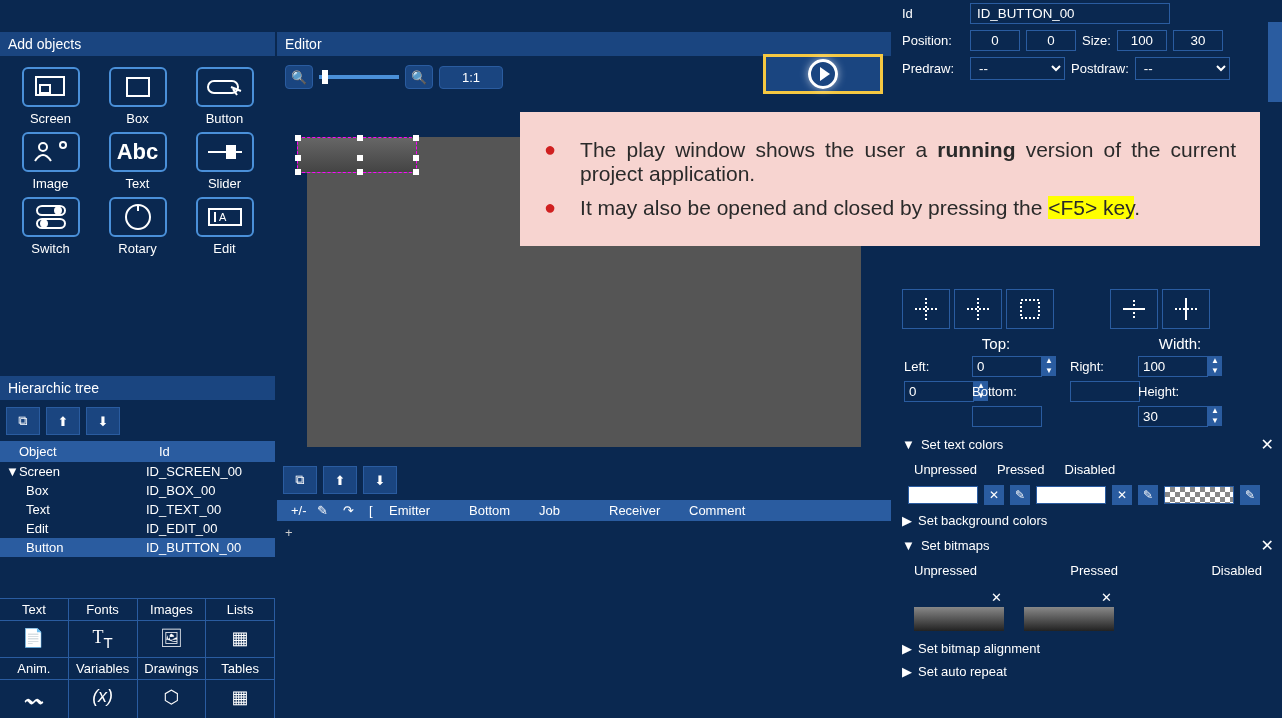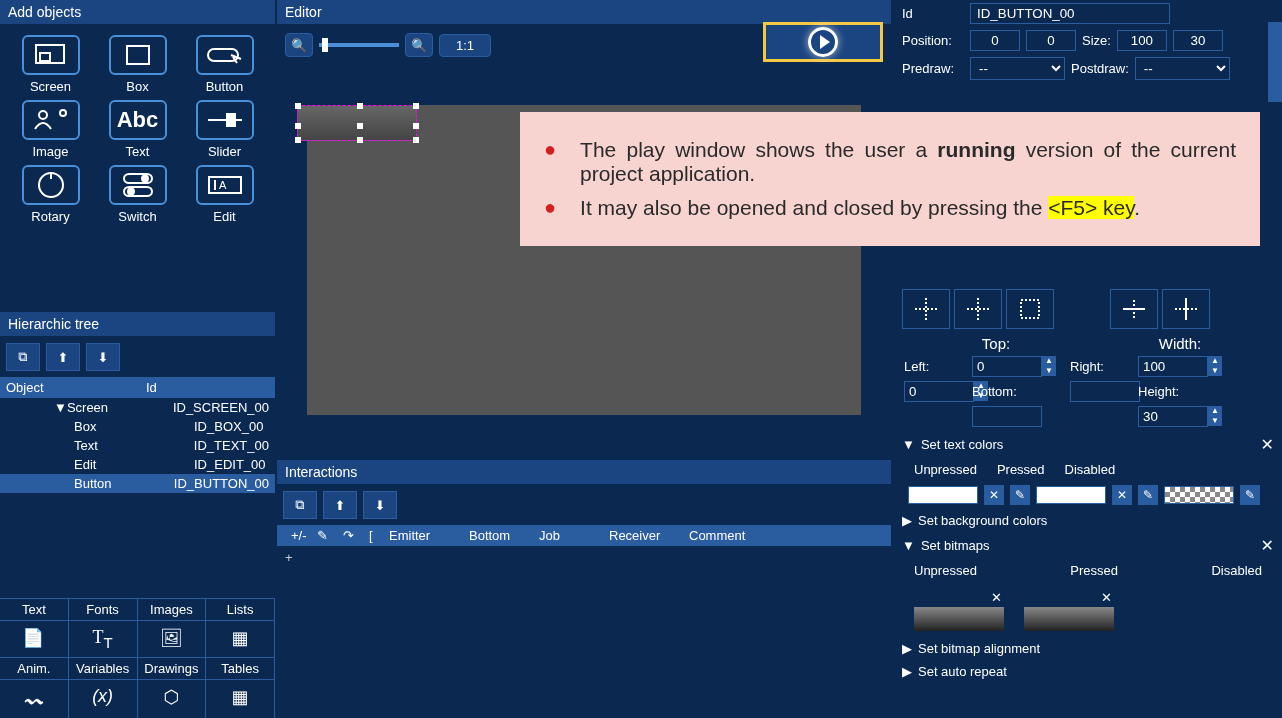--- a/index.html
+++ b/index.html
@@ -1,45 +1,45 @@
 <!DOCTYPE html>
 <html><head>
 <meta charset="utf-8">
 <style>
 * { box-sizing: border-box; margin: 0; padding: 0; font-family: Arial, sans-serif; }
 body { background: #0a2850; color: #fff; font-size: 13px; width: 1282px; height: 718px; overflow: hidden; position: relative; }
-.panel-header { background: #1a4580; padding: 4px 8px; font-size: 14px; border-bottom: 1px solid #0a2850; }
+.panel-header { background: #1a4580; padding: 4px 8px; font-size: 14px; border-bottom: 1px solid #0a2850; margin-top: 32px; }
 .left-col { position: absolute; left: 0; top: 0; width: 275px; height: 718px; }
 .add-objects { height: 312px; }
 .obj-grid { display: grid; grid-template-columns: repeat(3, 1fr); gap: 6px; padding: 10px; }
 .obj-item { text-align: center; }
 .obj-icon { background: #0a2850; border: 2px solid #4a90d9; border-radius: 6px; width: 58px; height: 40px; margin: 0 auto 4px; display: flex; align-items: center; justify-content: center; color: #fff; font-size: 16px; }
 .obj-label { font-size: 13px; }
 .hier-tree { }
 .toolbar-row { display: flex; gap: 6px; padding: 6px; }
 .tb-btn { background: #1a4580; border: 1px solid #2a5ca0; width: 34px; height: 28px; display: flex; align-items: center; justify-content: center; color: #fff; cursor: pointer; }
 .tree-table { width: 100%; }
-.tree-header { display: flex; background: #2a5ca0; padding: 3px 6px; }
+.tree-header { display: flex; background: #2a5ca0; padding: 3px 19px; }
 .tree-header > div:first-child { width: 140px; }
 .tree-row { display: flex; padding: 2px 6px; }
 .tree-row.sel { background: #2a5ca0; }
-.tree-row > div:first-child { width: 140px; margin-left: 48px; }
+.tree-row > div:first-child { width: 140px; }
 .tree-row .ind1 { padding-left: 20px; }
 .bottom-tabs { position: absolute; bottom: 0; left: 0; width: 275px; }
 .tab-row { display: flex; border-top: 1px solid #2a5ca0; }
 .tab-cell { flex: 1; text-align: center; padding: 3px; font-size: 13px; border-right: 1px solid #2a5ca0; }
 .tab-icon-row { display: flex; }
 .tab-icon-row .tab-cell { padding: 6px 3px; font-size: 18px; }
 .center-col { position: absolute; left: 277px; top: 0; width: 614px; height: 718px; }
 .editor-panel { height: 460px; position: relative; }
 .editor-toolbar { display: flex; align-items: center; gap: 6px; padding: 8px; }
 .zoom-btn { background: #1a4580; border: 1px solid #2a5ca0; border-radius: 4px; width: 28px; height: 24px; display: flex; align-items: center; justify-content: center; }
 .zoom-slider { width: 80px; height: 4px; background: #4a90d9; position: relative; }
 .zoom-slider::after { content: ''; position: absolute; left: 3px; top: -5px; width: 6px; height: 14px; background: #fff; }
-.ratio-btn { background: #1a4580; border: 1px solid #2a5ca0; border-radius: 4px; padding: 3px 16px; }
+.ratio-btn { background: #1a4580; border: 1px solid #2a5ca0; border-radius: 4px; padding: 3px 22px; }
 .play-btn { position: absolute; right: 8px; top: 22px; width: 120px; height: 40px; background: #1a4580; border: 3px solid #f5c842; display: flex; align-items: center; justify-content: center; }
 .play-circle { width: 30px; height: 30px; border-radius: 50%; border: 3px solid #fff; display: flex; align-items: center; justify-content: center; box-shadow: 0 0 8px rgba(255,255,255,0.6); }
 .play-tri { width: 0; height: 0; border-left: 10px solid #fff; border-top: 7px solid transparent; border-bottom: 7px solid transparent; margin-left: 3px; }
 .canvas { background: #555; margin: 0 30px; height: 310px; position: relative; top: 40px; }
 .sel-obj { position: absolute; left: -10px; top: 0px; width: 120px; height: 36px; border: 1px dashed #f0f; background: linear-gradient(#666,#444); }
 .sel-handle { position: absolute; width: 6px; height: 6px; background: #fff; }
 .interactions { height: 258px; position: absolute; bottom: 0; width: 100%; }
 .int-header-row { display: flex; background: #2a5ca0; padding: 3px 6px; font-size: 13px; }
 .int-header-row > div { padding: 0 8px; }
 .int-body { padding: 4px 8px; color: #ccc; height: 180px; }
@@ -132,37 +132,37 @@
           <div class="obj-icon">
             <svg width="40" height="20">
               <line x1="3" y1="10" x2="37" y2="10"></line>
               <rect x="22" y="4" width="8" height="12" fill="#fff"></rect>
             </svg>
           </div>
           <div class="obj-label">Slider</div>
         </div>
       <div class="obj-item">
           <div class="obj-icon">
-            <svg width="30" height="30">
-              <circle cx="15" cy="15" r="12"></circle>
-              <line x1="15" y1="3" x2="15" y2="9"></line>
-            </svg>
-          </div>
-          <div class="obj-label">Rotary</div>
-        </div>
-      <div class="obj-item">
-          <div class="obj-icon">
             <svg width="36" height="28">
               <rect x="4" y="3" width="28" height="9" rx="5"></rect>
               <circle cx="25" cy="7.5" r="3" fill="#fff"></circle>
               <rect x="4" y="16" width="28" height="9" rx="5"></rect>
               <circle cx="11" cy="20.5" r="3" fill="#fff"></circle>
             </svg>
           </div>
           <div class="obj-label">Switch</div>
+        </div>
+      <div class="obj-item">
+          <div class="obj-icon">
+            <svg width="30" height="30">
+              <circle cx="15" cy="15" r="12"></circle>
+              <line x1="15" y1="3" x2="15" y2="9"></line>
+            </svg>
+          </div>
+          <div class="obj-label">Rotary</div>
         </div>
       <div class="obj-item">
           <div class="obj-icon">
             <svg width="36" height="20">
               <rect x="2" y="2" width="32" height="16"></rect>
               <line x1="8" y1="5" x2="8" y2="15"></line>
               <text x="12" y="14" fill="#fff" stroke="none" font-size="11">A</text>
             </svg>
           </div>
           <div class="obj-label">Edit</div>
@@ -256,21 +256,20 @@
           <div class="sel-handle" style="left:50%;top:50%"></div>
           <div class="sel-handle" style="right:-3px;top:50%"></div>
         <div class="sel-handle" style="left:-3px;bottom:-3px"></div>
           <div class="sel-handle" style="left:50%;bottom:-3px"></div>
           <div class="sel-handle" style="right:-3px;bottom:-3px"></div>
       </div>
     </div>
   </div>
 
   <div class="interactions">
-    <div class="panel-header">Interactions</div>
     <div class="toolbar-row">
       <div class="tb-btn">⧉</div>
       <div class="tb-btn">⬆</div>
       <div class="tb-btn">⬇</div>
     </div>
     <div class="int-header-row">
       <div style="width:26px">+/-</div>
       <div style="width:26px">✎</div>
       <div style="width:26px">↷</div>
       <div style="width:20px">[</div>

